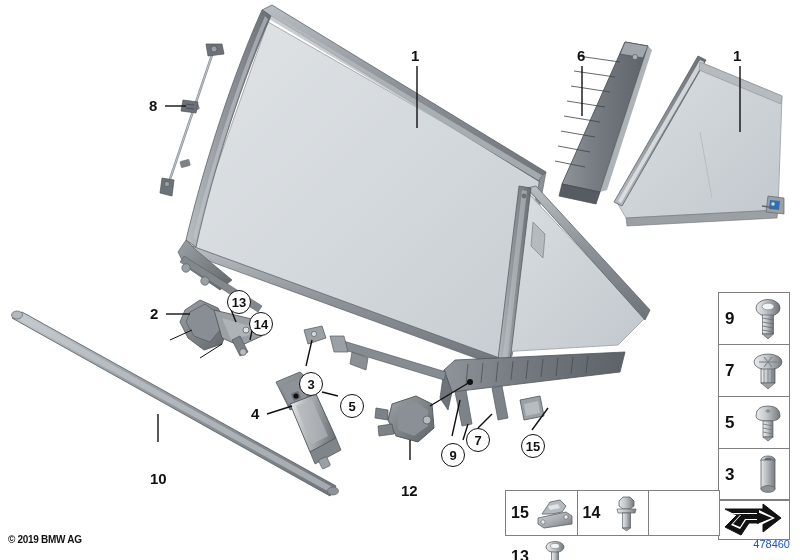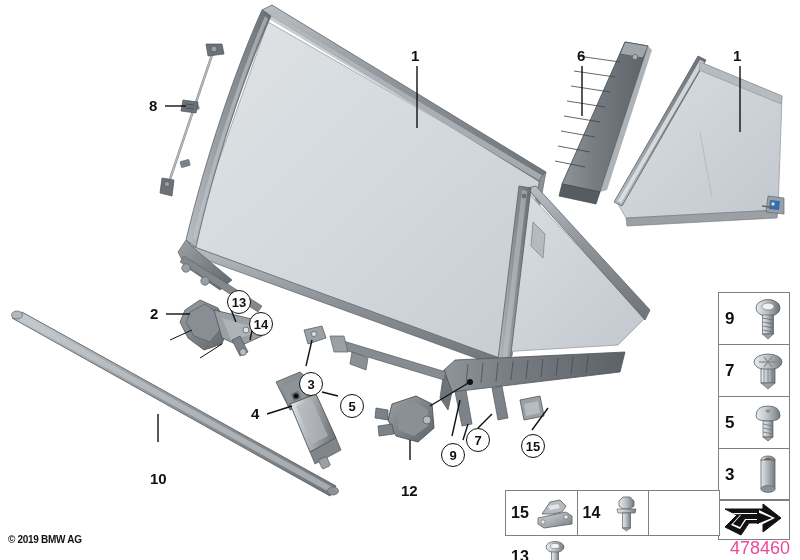--- a/index.html
+++ b/index.html
@@ -37,21 +37,21 @@
   #copyright{
     position:absolute;left:8px;top:534px;
     font-family:"Liberation Sans",sans-serif;
     font-weight:bold;font-size:10px;color:#111;
     letter-spacing:-0.3px;
   }
   
   #diagid{
     position:absolute;right:10px;top:538px;
     font-family:"Liberation Sans",sans-serif;
-    font-size:18px;color:#ec4899;
+    font-size:11px;color:#1d4ed8;
   }
 
   
   .tblbox{position:absolute;border:1px solid #808080;box-sizing:border-box;background:#fff;}
   #tbl-right{left:718px;top:292px;width:72px;height:208px;}
   #tbl-right .cell{
     height:52px;border-bottom:1px solid #808080;box-sizing:border-box;
     display:flex;align-items:center;position:relative;
   }
   #tbl-right .cell:last-child{border-bottom:none;}

